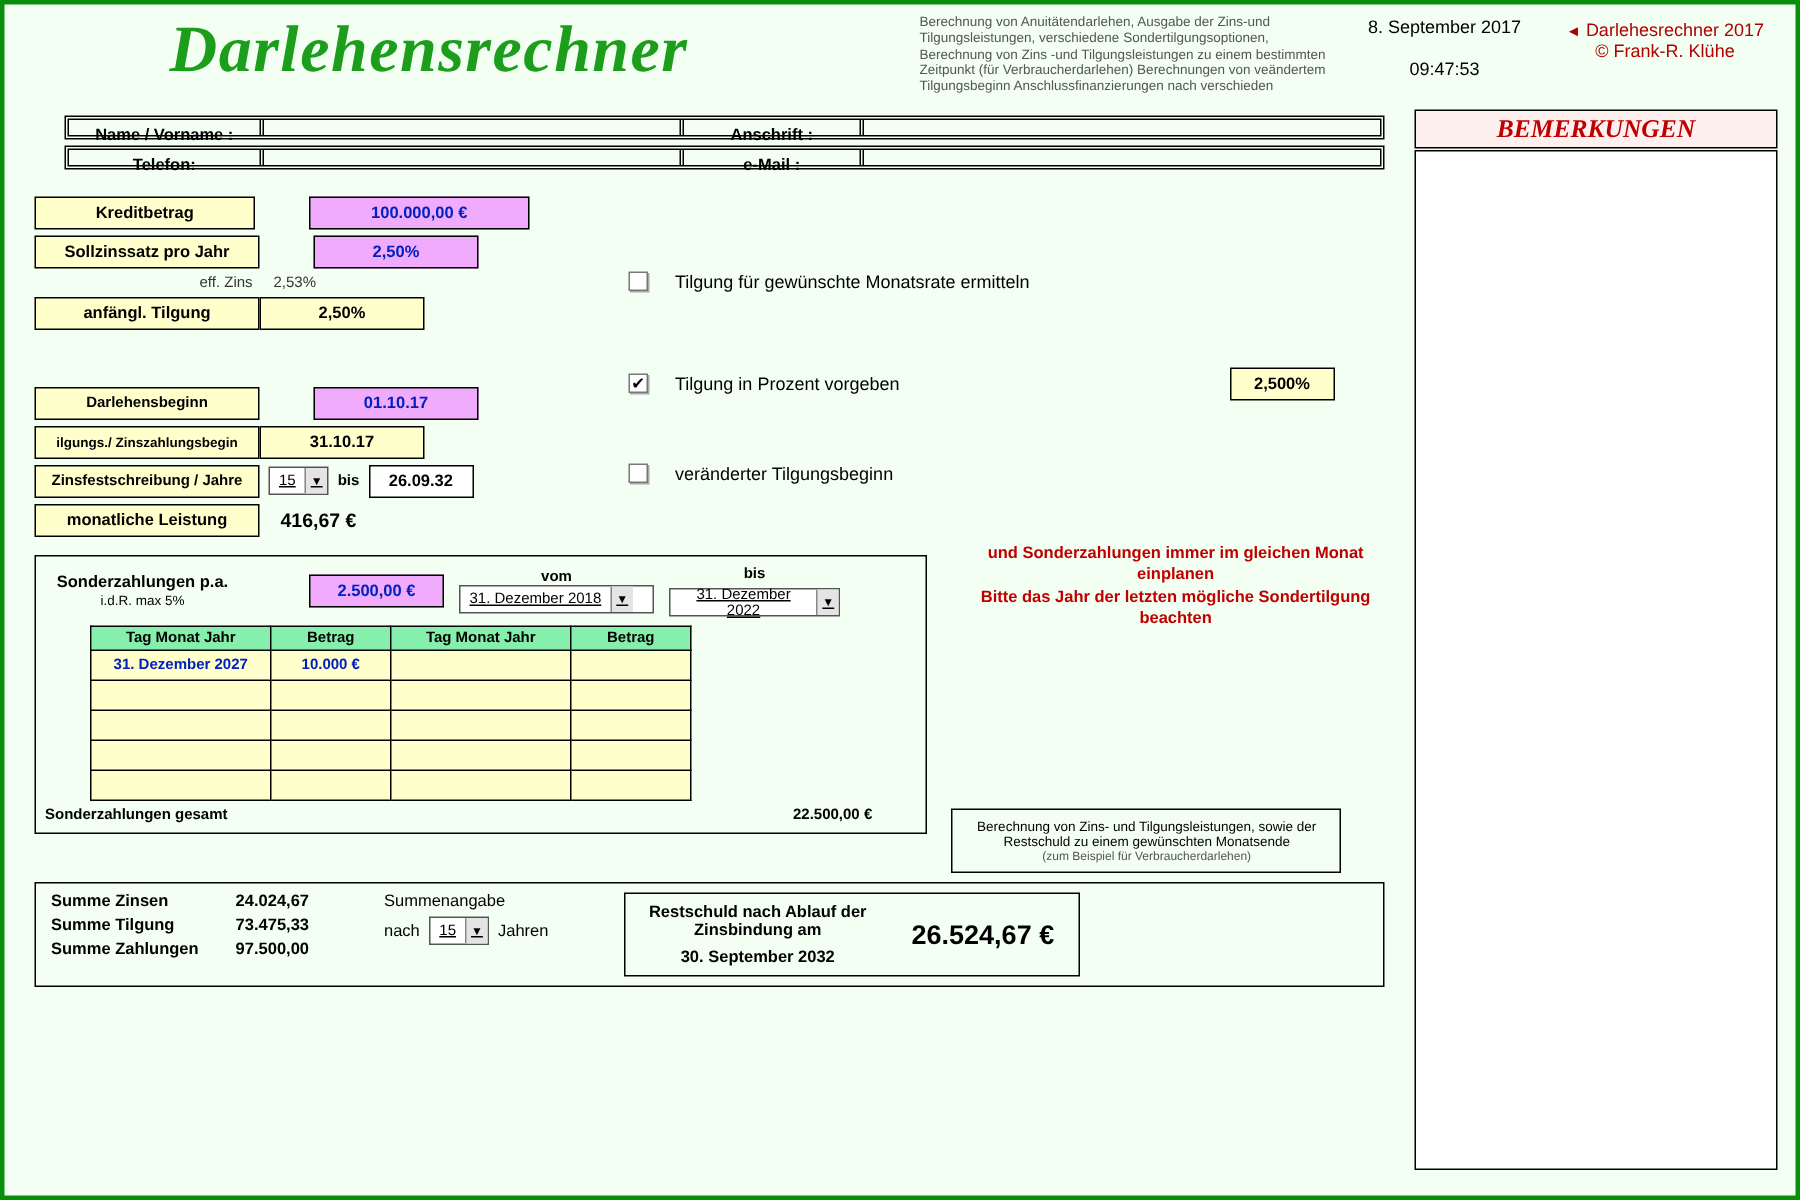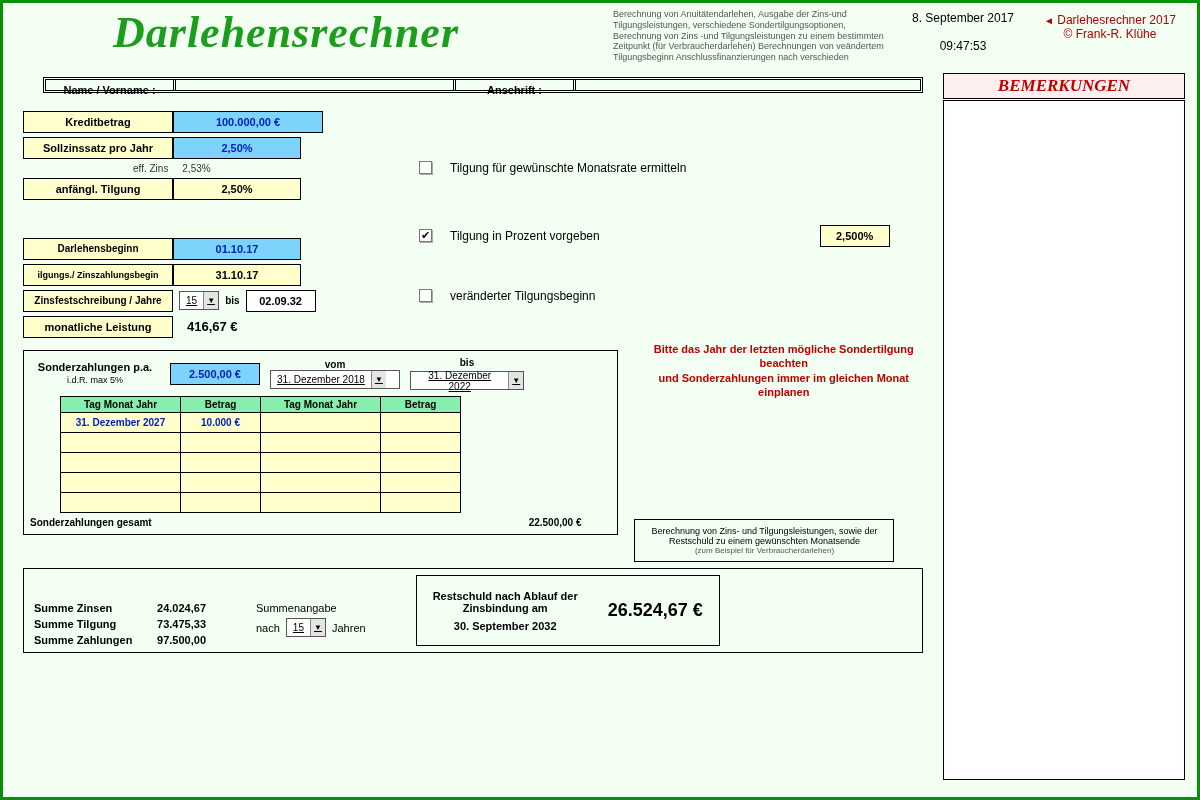--- a/index.html
+++ b/index.html
@@ -29,24 +29,24 @@
   
   .wrap { display:flex; }
   .main { flex:0 0 940px; padding:4px 10px 4px 20px; }
   .side { flex:1; padding:4px 12px 4px 0; }
   .remarks-title { border:1px solid #000; text-align:center; font-weight:bold; font-style:italic; color:#c00000; font-size:17px; padding:2px 0; font-family:"Times New Roman",serif; background:#fff0f0; margin-bottom:1px;}
   .remarks-box { border:1px solid #000; height:680px; background:#fff;}
   
   .pair { display:flex; margin:4px 0; }
   .box { border:1px solid #000; padding:3px 6px; height:22px; display:flex; align-items:center; justify-content:center; font-family:Arial,sans-serif; font-size:11px;}
   .lblbox { background:#ffffcc; font-weight:bold; }
-  .valbox { background:#7dd3fc; color:#0020c0; font-weight:bold; }
+  .valbox { background:#f0abfc; color:#0020c0; font-weight:bold;margin-left:36px; }
   .valbox-b { background:#ffffcc; color:#000; font-weight:bold; }
   .plain { border:none; }
-  .w150 { width:150px; } .w110{width:128px;text-align:right;} .w90{width:90px;} .w70{width:70px;}
+  .w150 { width:150px; } .w110{width:110px;text-align:right;} .w90{width:90px;} .w70{width:70px;}
   .sub { font-size:10px; color:#333; margin:2px 0 2px 110px; font-family:Arial,sans-serif;}
   
   .ckrow { display:flex; align-items:center; margin:6px 0 6px 0; }
   .ck { width:13px; height:13px; border:1px solid #777; background:#fff; box-shadow:1px 1px 0 #aaa; display:flex; align-items:center; justify-content:center; font-size:11px; margin-right:18px;}
   .cklabel { font-size:12px; font-family:Arial,sans-serif; }
   
   .dd { display:inline-flex; border:1px solid #555; background:#fff; height:19px; align-items:center; font-family:Arial,sans-serif; font-size:10px;text-decoration:underline;}
   .dd span { padding:0 6px; }
   .dd .arr { width:15px; height:100%; background:#e4e4e4; border-left:1px solid #888; display:flex; align-items:center; justify-content:center; font-size:8px;}
   
@@ -55,21 +55,21 @@
   .sonderlbl { font-weight:bold; font-size:11px; font-family:Arial,sans-serif; text-align:center; line-height:1.1;}
   .sonder-table { border-collapse:collapse; margin-top:6px;}
   .sonder-table th { border:1px solid #000; background:#86efac; font-size:10px; font-weight:bold; padding:2px 4px; font-family:Arial,sans-serif;}
   .sonder-table td { border:1px solid #000; background:#ffffcc; height:20px; font-size:10px; text-align:center; font-family:Arial,sans-serif;}
   .sonder-total { font-weight:bold; font-size:10px; font-family:Arial,sans-serif; margin-top:4px; display:flex; justify-content:space-between; padding-right:30px;}
   .warn { color:#c00000; font-weight:bold; font-size:11px; font-family:Arial,sans-serif; line-height:1.3;}
   .calc-note { border:1px solid #000; width:260px; padding:6px; font-size:9px; text-align:center; font-family:Arial,sans-serif; margin-top:120px;}
   .calc-note .sm { font-size:8px; color:#555;}
   
   .sumrow { border:1px solid #000; margin-top:6px; padding:6px 10px; display:flex; gap:50px; width:900px;}
-  .sumcol { font-family:Arial,sans-serif; font-size:11px;margin-top:27px;}
+  .sumcol { font-family:Arial,sans-serif; font-size:11px;}
   .sumcol b { display:inline-block; width:120px;}
   .rest { border:1px solid #000; padding:6px 16px; text-align:center; font-family:Arial,sans-serif; font-size:11px; font-weight:bold; display:flex; align-items:center; gap:30px;}
   .rest .amt { font-size:18px; font-weight:bold;}
 </style>
 </head>
 <body>
 
 <div class="hdr">
   <div class="hdr-title">Darlehensrechner</div>
   <div class="hdr-desc">Berechnung von Anuitätendarlehen, Ausgabe der Zins-und Tilgungsleistungen, verschiedene Sondertilgungsoptionen, Berechnung von Zins -und Tilgungsleistungen zu einem bestimmten Zeitpunkt (für Verbraucherdarlehen) Berechnungen von veändertem Tilgungsbeginn Anschlussfinanzierungen nach verschieden</div>
@@ -86,20 +86,26 @@
 
 <div class="wrap">
   <div class="main">
 
     <div class="infobar">
       <div class="lbl">Name / Vorname :</div>
       <div class="val"></div>
       <div class="lbl2">Anschrift :</div>
       <div class="val" style="flex:1;border-right:none"></div>
     </div>
+    <div class="infobar">
+      <div class="lbl">Telefon:</div>
+      <div class="val"></div>
+      <div class="lbl2">e-Mail :</div>
+      <div class="val" style="flex:1;border-right:none"></div>
+    </div>
 
     <div style="display:flex; gap:66px; margin-top:14px;">
 
       <div style="width:330px">
         <div class="pair">
           <div class="box lblbox w150">Kreditbetrag</div>
           <div class="box valbox w150">100.000,00 €</div>
         </div>
         <div class="pair">
           <div class="box lblbox w150">Sollzinssatz pro Jahr</div>
@@ -123,21 +129,21 @@
           <div class="box lblbox w150" style="font-size:9px">ilgungs./ Zinszahlungsbegin</div>
           <div class="box valbox-b w110">31.10.17</div>
         </div>
         <div class="pair" style="align-items:center;gap:6px">
           <div class="box lblbox w150" style="font-size:10px">Zinsfestschreibung / Jahre</div>
           <div class="dd">
             <span>15</span>
             <div class="arr">▼</div>
           </div>
           <span style="font-size:10px;font-weight:bold;font-family:Arial">bis</span>
-          <div class="box w70" style="background:#fff;font-weight:bold">02.09.32</div>
+          <div class="box w70" style="background:#fff;font-weight:bold">26.09.32</div>
         </div>
         <div class="pair">
           <div class="box lblbox w150">monatliche Leistung</div>
           <div class="box plain" style="font-weight:bold;font-size:13px;padding-left:14px">416,67 €</div>
         </div>
       </div>
 
       <div style="flex:1; padding-top:48px">
         <div class="ckrow">
           <div class="ck"></div>
@@ -220,22 +226,22 @@
               </tr>
         </tbody>
           </table>
         <div class="sonder-total">
           <span>Sonderzahlungen gesamt</span>
           <span>22.500,00 €</span>
         </div>
       </div>
       <div>
         <div class="warn" style="text-align:center">
+          <div>und Sonderzahlungen  immer im gleichen Monat einplanen</div>
           <div>Bitte das Jahr der letzten mögliche Sondertilgung beachten</div>
-          <div>und Sonderzahlungen  immer im gleichen Monat einplanen</div>
         </div>
         <div class="calc-note">
           <div>Berechnung von Zins- und Tilgungsleistungen, sowie  der Restschuld zu einem gewünschten Monatsende</div>
           <div class="sm">(zum Beispiel  für Verbraucherdarlehen)</div>
         </div>
       </div>
     </div>
 
     <div class="sumrow">
       <div class="sumcol">

